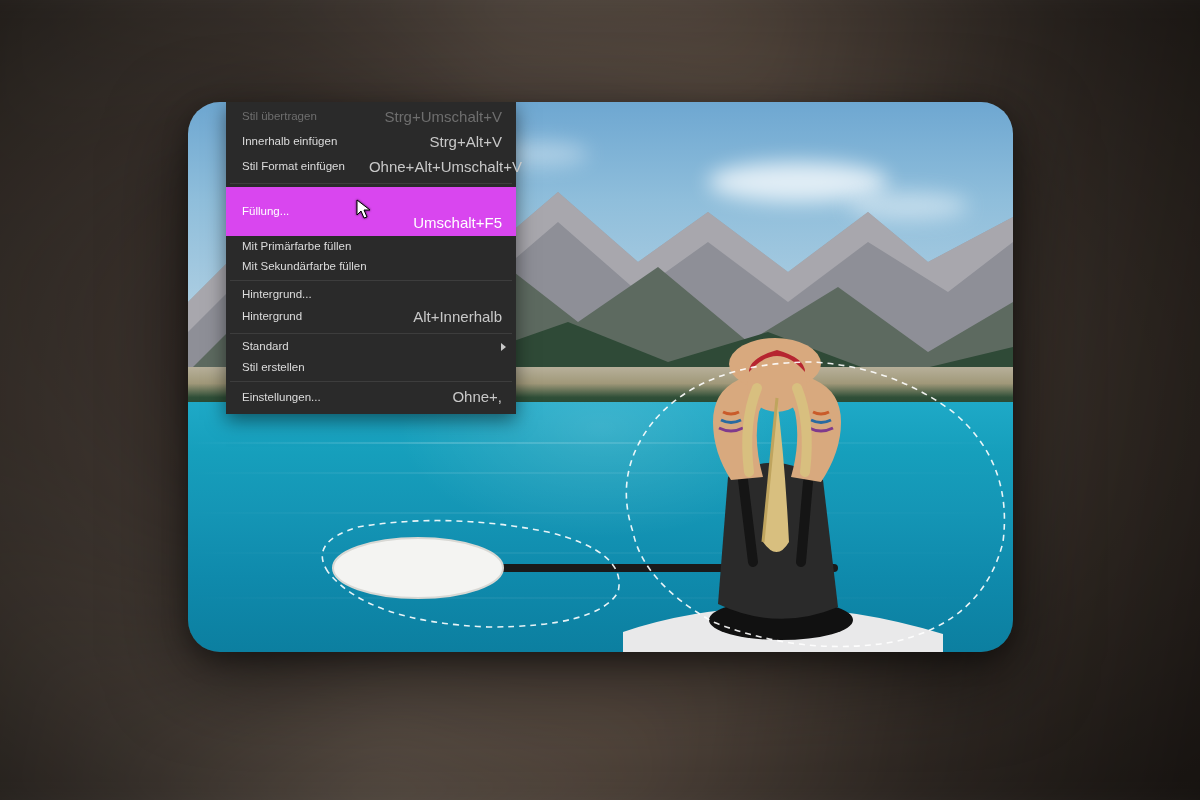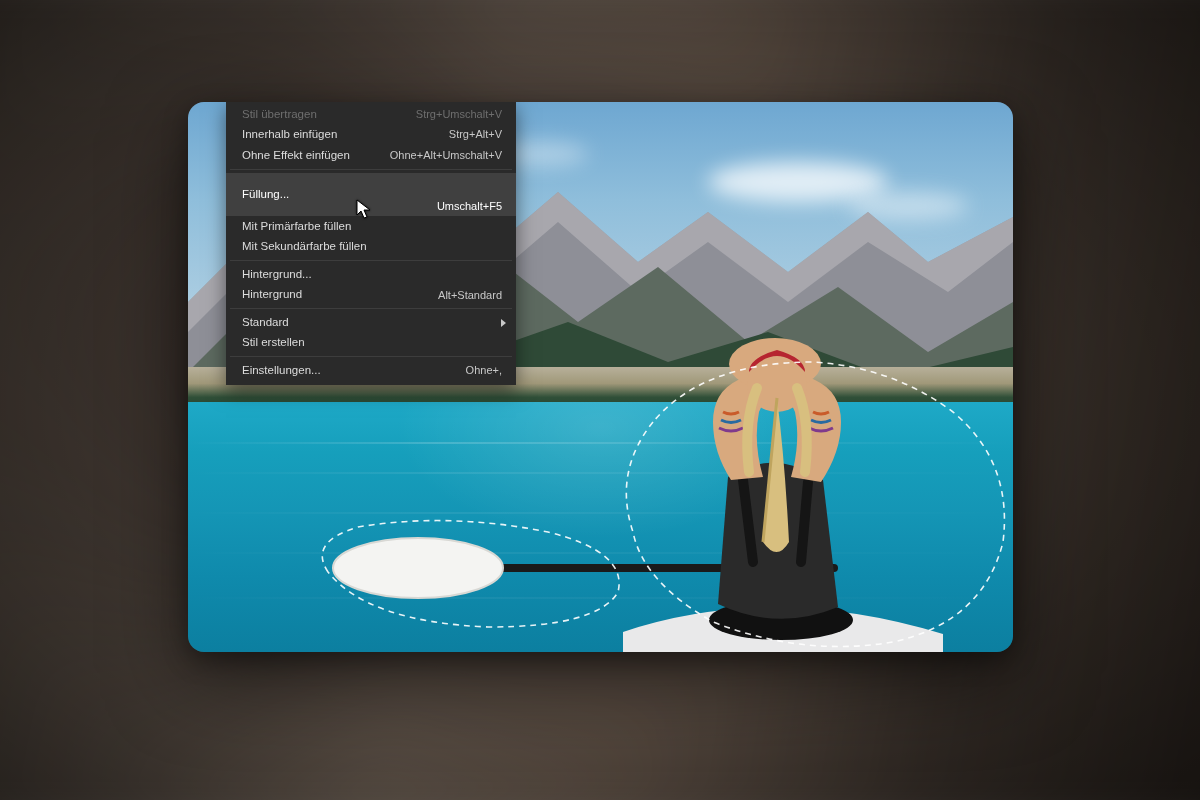--- a/index.html
+++ b/index.html
@@ -17,21 +17,21 @@
   .vignette {
     position: absolute; inset: 0;
     background: radial-gradient(ellipse at center, rgba(0,0,0,0) 50%, rgba(0,0,0,0.45) 100%);
   }
 
   
   .panel {
     position: absolute;
     left: 188px; top: 102px;
     width: 825px; height: 550px;
-    border-radius: 16px;
+    border-radius: 32px;
     overflow: hidden;
     box-shadow: 0 25px 80px rgba(0,0,0,0.55), 0 8px 24px rgba(0,0,0,0.35);
   }
 
   
   .scene { position: absolute; inset: 0; }
 
   .sky {
     position: absolute; left:0; right:0; top:0; height: 245px;
     background: linear-gradient(180deg, #6ea7d1 0%, #8fbedb 40%, #b6d3e4 100%);
@@ -84,23 +84,23 @@
     box-shadow: 0 6px 18px rgba(0,0,0,0.5);
   }
   .menu-item {
     display: flex; align-items: center;
     padding: 2.5px 14px 2.5px 16px;
     line-height: 1.35;
     cursor: default;
     position: relative;
   }
   .menu-item .label { flex: 1 1 auto; white-space: nowrap; }
-  .menu-item .shortcut { color: #c8c8c8; font-size: 11px; margin-left: 24px; white-space: nowrap; }
+  .menu-item .shortcut { color: #c8c8c8; font-size: 15px; margin-left: 24px; white-space: nowrap; }
   .menu-item.disabled .label, .menu-item.disabled .shortcut { color: #6e6e6e; }
-  .menu-item.highlighted { background: #404040; color: #ffffff; gap: 18px; }
+  .menu-item.highlighted { background: #d946ef; color: #ffffff; gap: 18px; }
   .menu-item.highlighted .shortcut { color: #ffffff; margin-top: 24px; }
   .menu-sep { height: 1px; background: #3d3d3d; margin: 3px 4px; }
   .submenu-arrow {
     position:absolute; right: 10px; top: 50%; transform: translateY(-50%);
     width:0; height:0; border-top:4px solid transparent; border-bottom:4px solid transparent;
     border-left:5px solid #c8c8c8;
   }
 
   
   .cursor {
@@ -194,21 +194,21 @@
 
     <div class="menu-item disabled">
       <span class="label">Stil übertragen</span>
       <span class="shortcut">Strg+Umschalt+V</span>
     </div>
     <div class="menu-item">
       <span class="label">Innerhalb einfügen</span>
       <span class="shortcut">Strg+Alt+V</span>
     </div>
     <div class="menu-item">
-      <span class="label">Ohne Effekt einfügen</span>
+      <span class="label">Stil Format einfügen</span>
       <span class="shortcut">Ohne+Alt+Umschalt+V</span>
     </div>
 
     <div class="menu-sep"></div>
 
     <div class="menu-item highlighted">
       <span class="label">Füllung...</span>
       <span class="shortcut">Umschalt+F5</span>
     </div>
     <div class="menu-item">
@@ -218,21 +218,21 @@
       <span class="label">Mit Sekundärfarbe füllen</span>
     </div>
 
     <div class="menu-sep"></div>
 
     <div class="menu-item">
       <span class="label">Hintergrund...</span>
     </div>
     <div class="menu-item">
       <span class="label">Hintergrund</span>
-      <span class="shortcut">Alt+Standard</span>
+      <span class="shortcut">Alt+Innerhalb</span>
     </div>
 
     <div class="menu-sep"></div>
 
     <div class="menu-item">
       <span class="label">Standard</span>
       <span class="submenu-arrow"></span>
     </div>
     <div class="menu-item">
       <span class="label">Stil erstellen</span>

